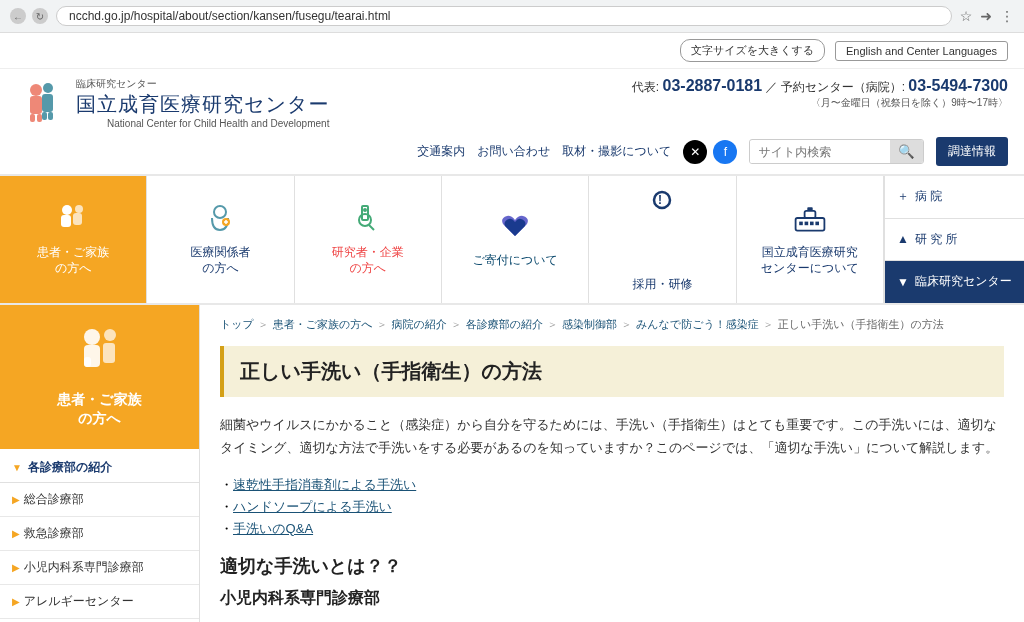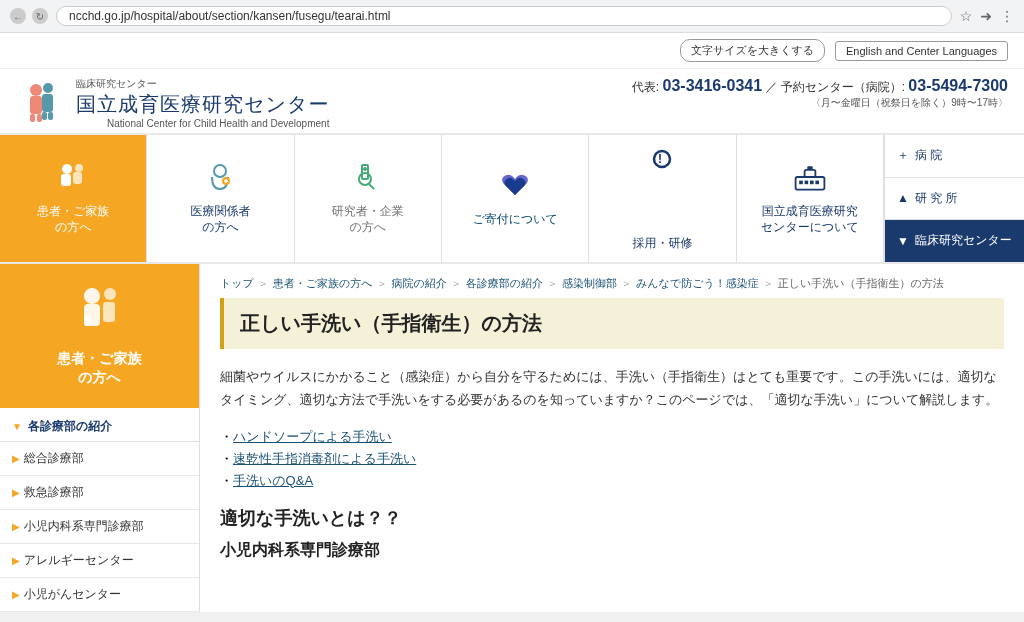--- a/index.html
+++ b/index.html
@@ -279,21 +279,21 @@
     .main-content {
       flex: 1;
       padding: 12px 20px;
       background: white;
     }
 
     
     .breadcrumb {
       font-size: 11px;
       color: #666;
-      margin-bottom: 7px;
+      margin-bottom: 14px;
       display: flex;
       flex-wrap: wrap;
       gap: 2px;
       align-items: center;
     }
     .breadcrumb a { color: #1a5276; text-decoration: none; }
     .breadcrumb-sep { color: #999; margin: 0 2px; }
 
     
     .article-heading {
@@ -380,29 +380,45 @@
       </svg>
       <div class="logo-text-area">
         <span class="logo-small">臨床研究センター</span>
         <span class="logo-main">国立成育医療研究センター</span>
         <span class="logo-english">National Center for Child Health and Development</span>
       </div>
     </div>
     <div class="header-right">
       <div>
         <span>代表:</span>
-        <span class="phone-number">03-3416-0341</span>
+        <span class="phone-number">03-2887-0181</span>
         <span>／</span>
         <span>予約センター（病院）:</span>
         <span class="phone-number">03-5494-7300</span>
       </div>
       <div class="header-hours">〈月〜金曜日（祝祭日を除く）9時〜17時〉</div>
     </div>
   </div>
 
+  <div class="search-row">
+    <div class="nav-links">
+      <a class="nav-link">交通案内</a>
+      <a class="nav-link">お問い合わせ</a>
+      <a class="nav-link">取材・撮影について</a>
+    </div>
+    <div class="social-icons">
+      <div class="social-icon twitter-icon">✕</div>
+      <div class="social-icon facebook-icon">f</div>
+    </div>
+    <div class="search-box">
+      <input class="search-input" type="text" placeholder="サイト内検索" style="">
+      <button class="search-btn">🔍</button>
+    </div>
+    <button class="info-btn">調達情報</button>
+  </div>
 
   <div class="main-nav">
     <div class="main-nav-left">
 
       <div class="nav-item active">
         <div class="nav-item-icon">
           <svg width="36" height="32" viewBox="0 0 36 32">
             <circle cx="12" cy="8" r="5" fill="white"></circle>
             <circle cx="24" cy="7" r="4" fill="rgba(255,255,255,0.7)"></circle>
             <rect x="6" y="13" width="10" height="12" rx="3" fill="white"></rect>
@@ -427,21 +443,21 @@
 
       <div class="nav-item">
         <div class="nav-item-icon">
           <svg width="36" height="32" viewBox="0 0 36 32">
             <rect x="12" y="4" width="6" height="14" rx="1" fill="none" stroke="#4a7" stroke-width="2"></rect>
             <circle cx="15" cy="18" r="6" fill="none" stroke="#4a7" stroke-width="2"></circle>
             <line x1="19" y1="23" x2="24" y2="28" stroke="#4a7" stroke-width="2"></line>
             <circle cx="15" cy="8" r="2" fill="#4a7"></circle>
           </svg>
         </div>
-        <div class="nav-item-text" style="color:#737373;">研究者・企業<br>の方へ</div>
+        <div class="nav-item-text" style="color:#ef4444;">研究者・企業<br>の方へ</div>
       </div>
 
       <div class="nav-item">
         <div class="nav-item-icon">
           <svg width="36" height="32" viewBox="0 0 36 32">
             <path d="M18 26 L6 14 Q3 8 10 6 Q14 5 18 10 Q22 5 26 6 Q33 8 30 14 Z" fill="#00a" opacity="0.6"></path>
             <path d="M18 26 L8 16 Q6 11 12 9 Q15 8 18 12 Q21 8 24 9 Q30 11 28 16 Z" fill="#1a3a8e"></path>
           </svg>
         </div>
         <div class="nav-item-text" style="color:#0c4a6e;">ご寄付について</div>
@@ -555,24 +571,24 @@
       </div>
 
       <div class="article-heading">
         <h1 class="article-title">正しい手洗い（手指衛生）の方法</h1>
       </div>
 
       <p class="article-body">細菌やウイルスにかかること（感染症）から自分を守るためには、手洗い（手指衛生）はとても重要です。この手洗いには、適切なタイミング、適切な方法で手洗いをする必要があるのを知っていますか？このページでは、「適切な手洗い」について解説します。</p>
 
       <div class="link-list">
         <div class="link-list-item">
+          <span>・</span><a>速乾性手指消毒剤による手洗い</a>
+        </div>
+        <div class="link-list-item">
           <span>・</span><a>ハンドソープによる手洗い</a>
-        </div>
-        <div class="link-list-item">
-          <span>・</span><a>速乾性手指消毒剤による手洗い</a>
         </div>
         <div class="link-list-item">
           <span>・</span><a>手洗いのQ&amp;A</a>
         </div>
       </div>
 
       <h2 class="section-heading">適切な手洗いとは？？</h2>
 
       <h3 class="section-heading-sm">小児内科系専門診療部</h3>
 

